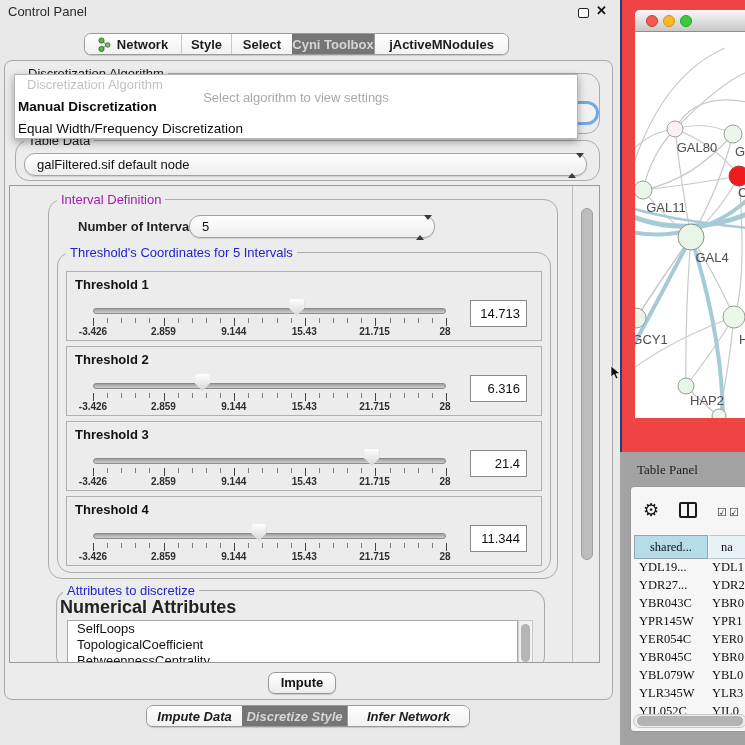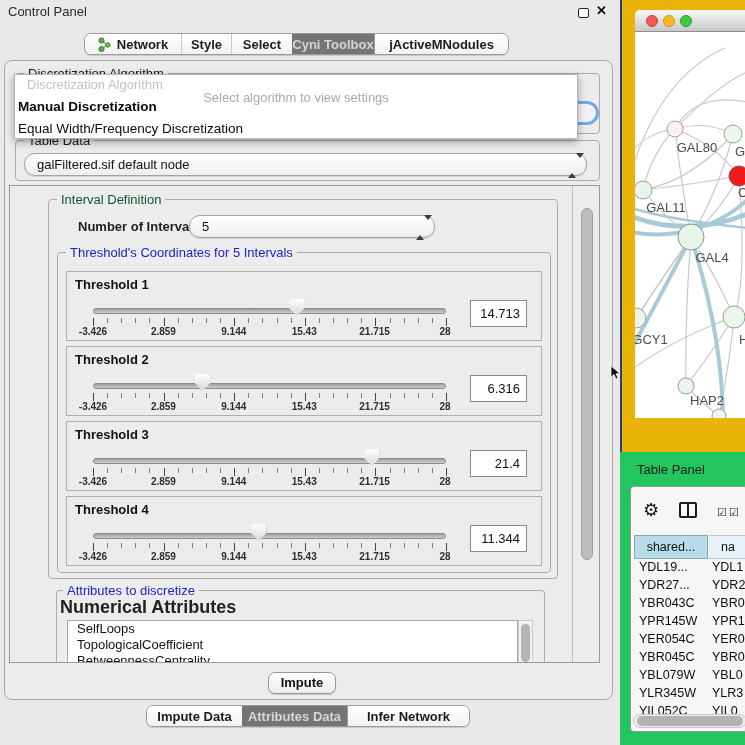--- a/index.html
+++ b/index.html
@@ -16,23 +16,23 @@
   
   #tabbar { position:absolute; left:84px; top:33px; height:22px; display:flex; border:1px solid #9b9b9b; border-radius:7px; overflow:hidden; background:#fdfdfd; box-shadow:0 1px 1px rgba(0,0,0,.15); }
   .seg { height:100%; display:flex; align-items:center; justify-content:center; font-weight:600; font-size:13px; color:#1c1c1c; background:linear-gradient(#ffffff,#f1f1f1); }
   .seg.sep { border-left:1px solid #c9c9c9; }
   .seg.dark { background:#757575; color:#d6d6d6; }
   .net-ico { width:13px; height:15px; margin-right:6px; }
 
   
   #main-panel { position:absolute; left:4px; top:60px; width:609px; height:640px; background:#ececec; border:1px solid #a8a8a8; border-radius:8px; }
 
-  .group { position:absolute; border:1px solid #ababab; border-radius:4px; }
+  .group { position:absolute; border:1px solid #ababab; border-radius:14px; }
   .legend { position:absolute; top:-8px; left:8px; background:#ececec; padding:0 4px; font-size:13px; color:#1a1a1a; white-space:nowrap; }
-  .legend.green { color:#14532d; }
+  .legend.green { color:#a21caf; }
   .legend.blue { color:#2222cc; }
 
   
   .combo { position:absolute; border:1px solid #a3a3a3; border-radius:11px; background:linear-gradient(#ffffff,#eeeeee); box-shadow:0 1px 1px rgba(0,0,0,.12);text-align:right; }
   .combo .val { position:absolute; left:12px; top:3px; font-size:13px; color:#111; white-space:nowrap; }
   .stepper { position:absolute; right:9px; top:4px; width:9px; }
   .stepper .up { width:0; height:0; border-left:4px solid transparent; border-right:4px solid transparent; border-bottom:5px solid #3a3a3a; margin-bottom:3px; }
   .stepper .dn { width:0; height:0; border-left:4px solid transparent; border-right:4px solid transparent; border-top:5px solid #3a3a3a; }
 
   
@@ -61,30 +61,30 @@
 
   
   #attr-list { position:absolute; left:10px; top:29px; width:451px; height:46px; background:#fff; border:1px solid #a9a9a9; overflow:hidden; }
   #attr-list .list-item { padding:1px 0 1px 9px; font-size:13px; color:#111; line-height:14px; }
   #attr-sb { position:absolute; left:461px; top:29px; width:15px; height:46px; background:#f2f2f2; border:1px solid #c9c9c9; }
   #attr-sb .th { position:absolute; left:2px; top:3px; width:9px; height:38px; background:#b5b5b5; border-radius:5px; }
 
   .push-btn { position:absolute; border:1px solid #979797; border-radius:7px; background:linear-gradient(#ffffff,#ededed); font-size:13px; font-weight:600; color:#111; text-align:center; box-shadow:0 1px 1px rgba(0,0,0,.15); }
 
   
-  #bottom-tabs { position:absolute; left:146px; top:705px; height:22px; display:flex; border:1px solid #9b9b9b; border-radius:7px; overflow:hidden; background:#fff; box-shadow:0 1px 1px rgba(0,0,0,.15); }
-
-  
-  #blue-bg { position:absolute; left:620px; top:0; width:125px; height:464px; background:#eab308; border-left:2px solid #24427a; }
+  #bottom-tabs { position:absolute; left:146px; top:705px; height:22px; display:flex; border:1px solid #9b9b9b; border-radius:7px; overflow:hidden; background:#fff; box-shadow:0 1px 1px rgba(0,0,0,.15);font-style:italic; }
+
+  
+  #blue-bg { position:absolute; left:620px; top:0; width:125px; height:464px; background:#ef4444; border-left:2px solid #24427a; }
   #mac-window { position:absolute; left:13px; top:10px; width:115px; height:408px; border-radius:5px 0 0 0; overflow:hidden; background:#fff; }
   #mac-titlebar { position:absolute; left:0; top:0; width:115px; height:22px; background:linear-gradient(#f9f9f9,#c8c8c8); border-bottom:1px solid #8e8e8e; }
   .mac-btn { position:absolute; top:5px; width:12px; height:12px; border-radius:50%; }
   #net-canvas { position:absolute; left:0; top:22px; width:115px; height:386px; background:#fff; overflow:hidden; }
 
-  #table-panel-region { position:absolute; left:620px; top:452px; width:125px; height:293px; background:#22c55e; }
+  #table-panel-region { position:absolute; left:620px; top:452px; width:125px; height:293px; background:#a3a3a3;font-family:Liberation Serif, serif; }
   #table-panel-region .t { position:absolute; left:17px; top:10px; font-size:13px; color:#1d1d1d; }
   #table-container { position:absolute; left:10px; top:34px; width:118px; height:246px; background:#f6f6f6; border:1px solid #999; border-radius:4px; }
   #tc-gear { position:absolute; left:12px; top:12px; font-size:18px; color:#1a1a1a; }
   #tc-split { position:absolute; left:48px; top:15px; width:18px; height:16px; border:2px solid #1a1a1a; border-radius:2px; }
   #tc-split::after { content:""; position:absolute; left:6px; top:0; width:2px; height:12px; background:#1a1a1a; }
   .tc-check { position:absolute; top:19px; font-size:11px; color:#1a1a1a; }
   #tc-header { position:absolute; left:2px; top:48px; width:116px; height:24px; }
   #tc-header .h1 { position:absolute; left:1px; top:0; width:74px; height:24px; background:#b6dbe9; border:1px solid #8fa6b0; text-align:center; font-size:12.5px; color:#111; padding-top:4px; }
   #tc-header .h2 { position:absolute; left:76px; top:0; width:44px; height:24px; background:#e8f1f5; border:1px solid #b9c6cc; border-left:none; font-size:12.5px; color:#111; padding:4px 0 0 12px; }
   #tc-rows { position:absolute; left:3px; top:72px; width:115px; height:155px; overflow:hidden; }
@@ -256,21 +256,21 @@
     </div>
 
     <div class="push-btn" style="left:263px;top:611px;width:68px;height:22px;line-height:20px;">Impute</div>
   </div>
 
   <div id="bottom-tabs">
     <div class="seg" style="width:95px">
         <span>Impute Data</span>
       </div>
     <div class="seg dark" style="width:105px">
-        <span>Attributes Data</span>
+        <span>Discretize Style</span>
       </div>
     <div class="seg" style="width:122px;border-left:1px solid #9b9b9b">
         <span>Infer Network</span>
       </div>
   </div>
 </div>
 
 <div id="blue-bg">
   <div id="mac-window">
     <div id="mac-titlebar">

